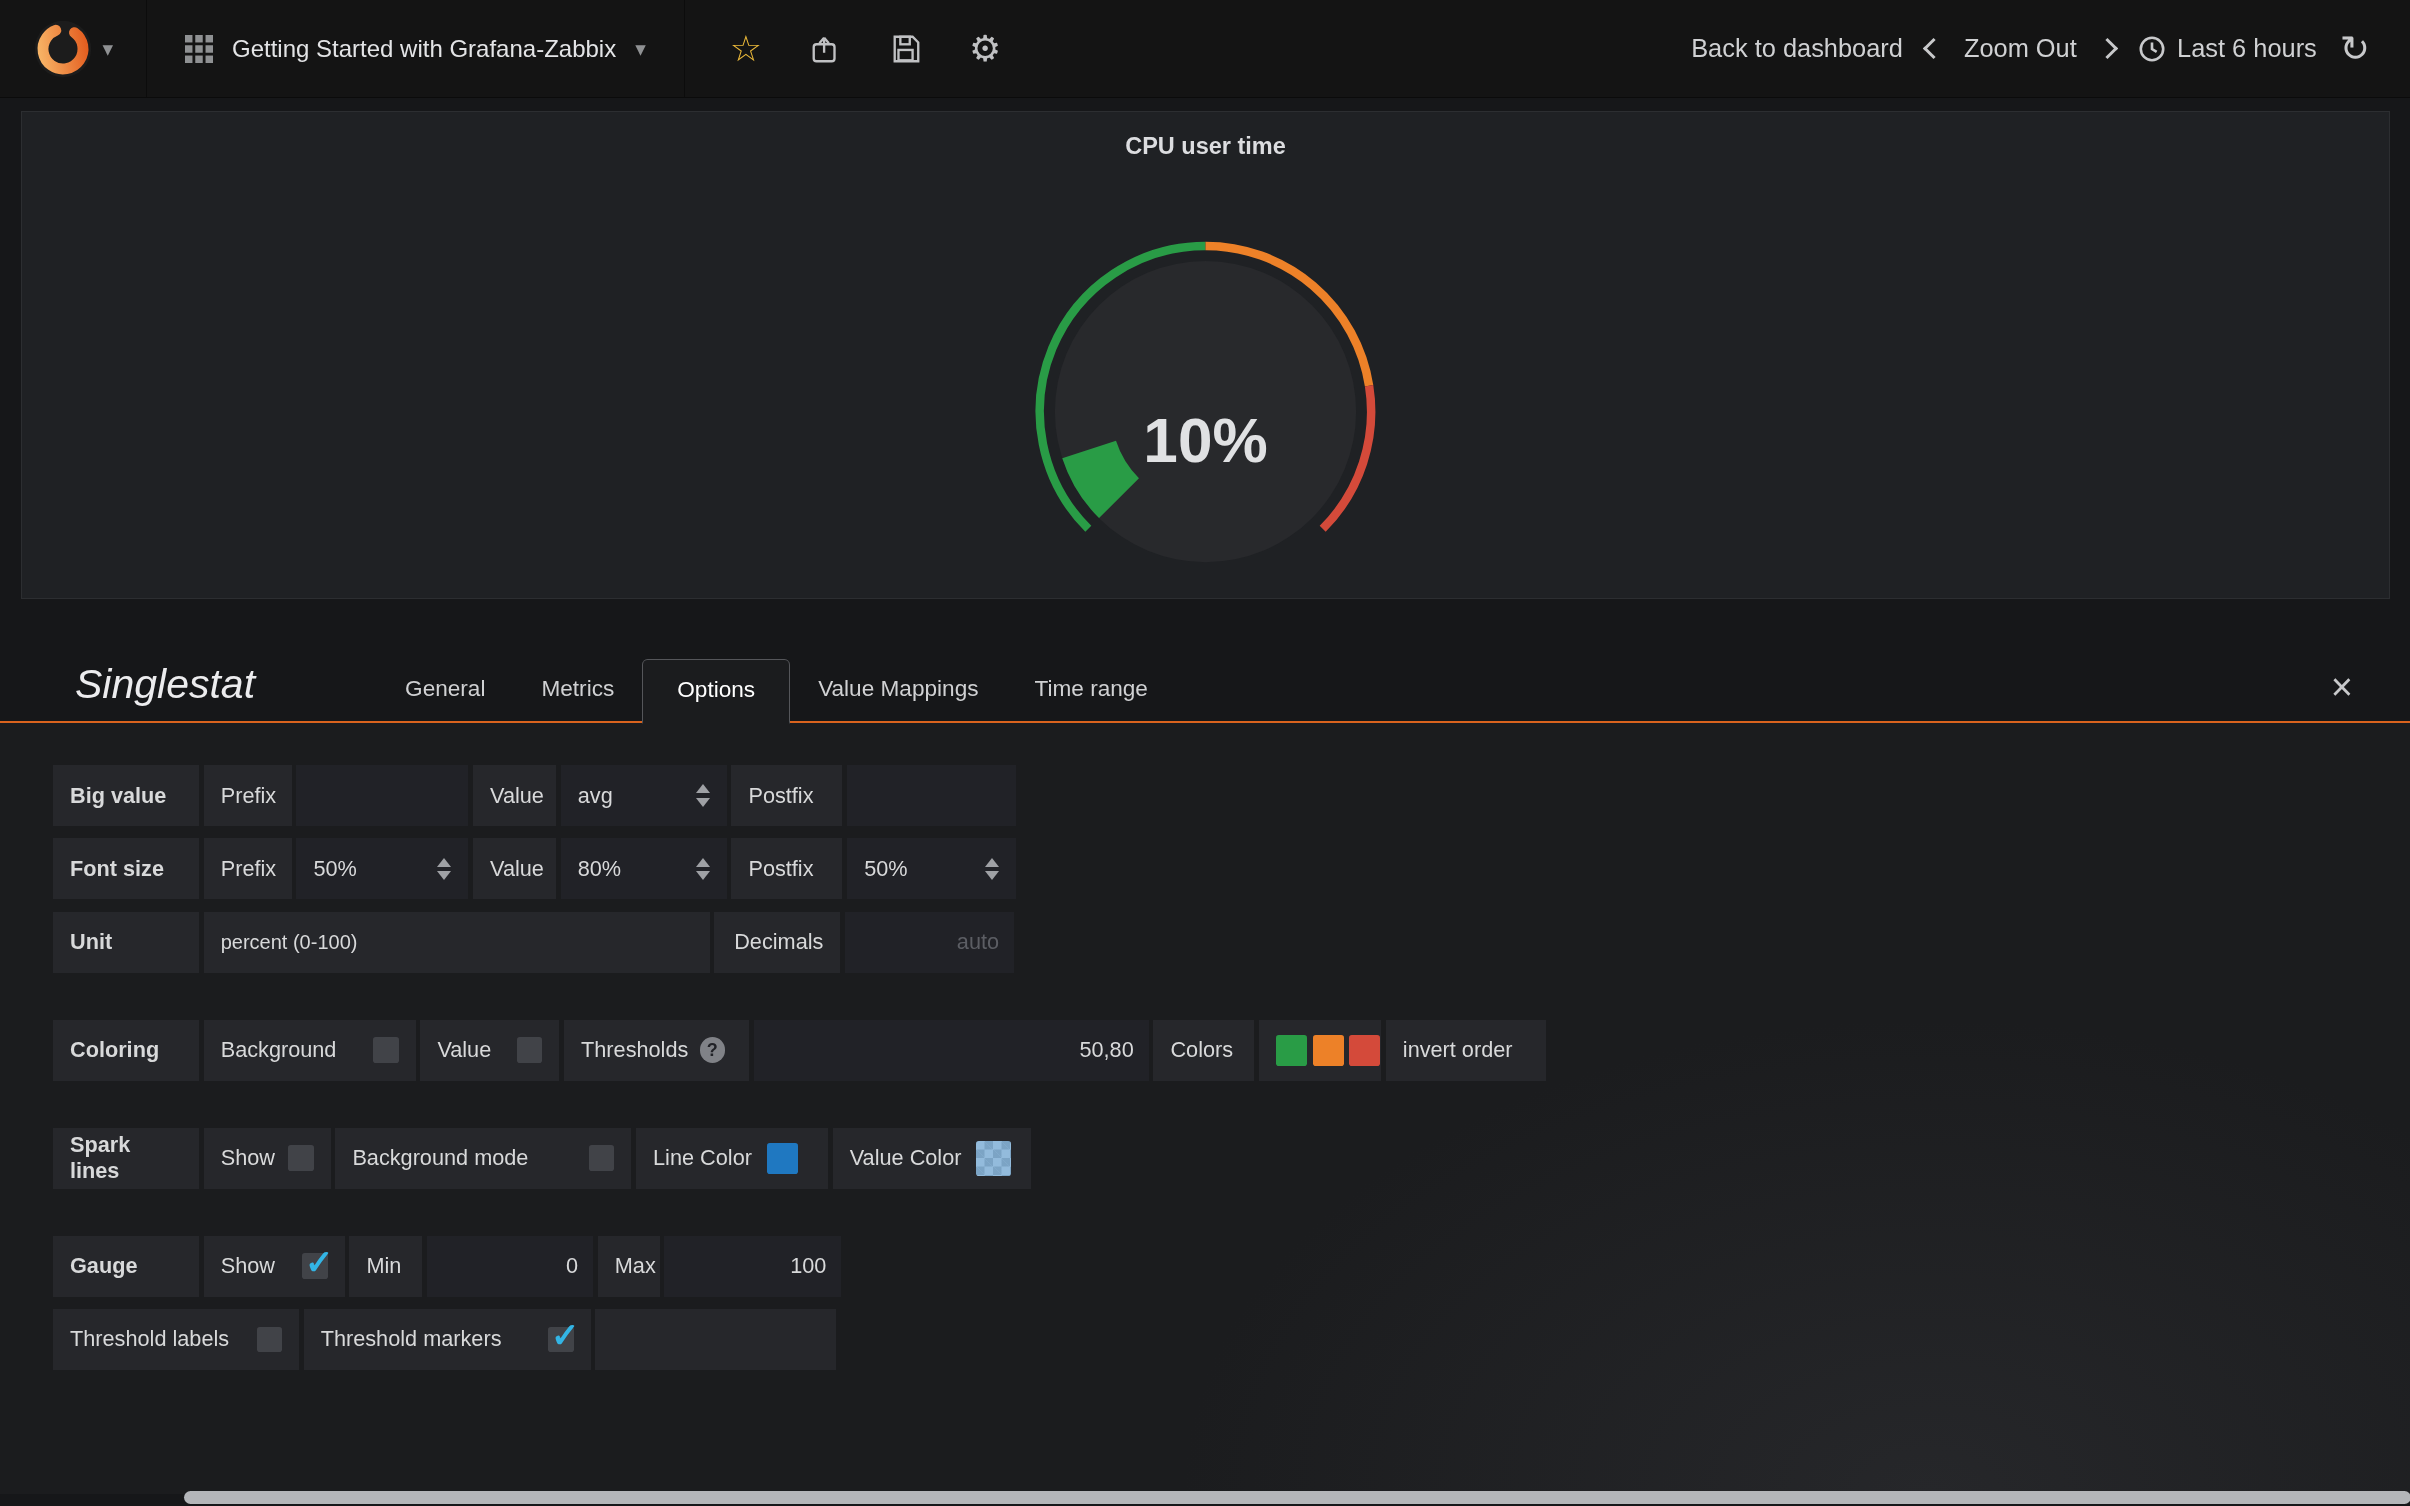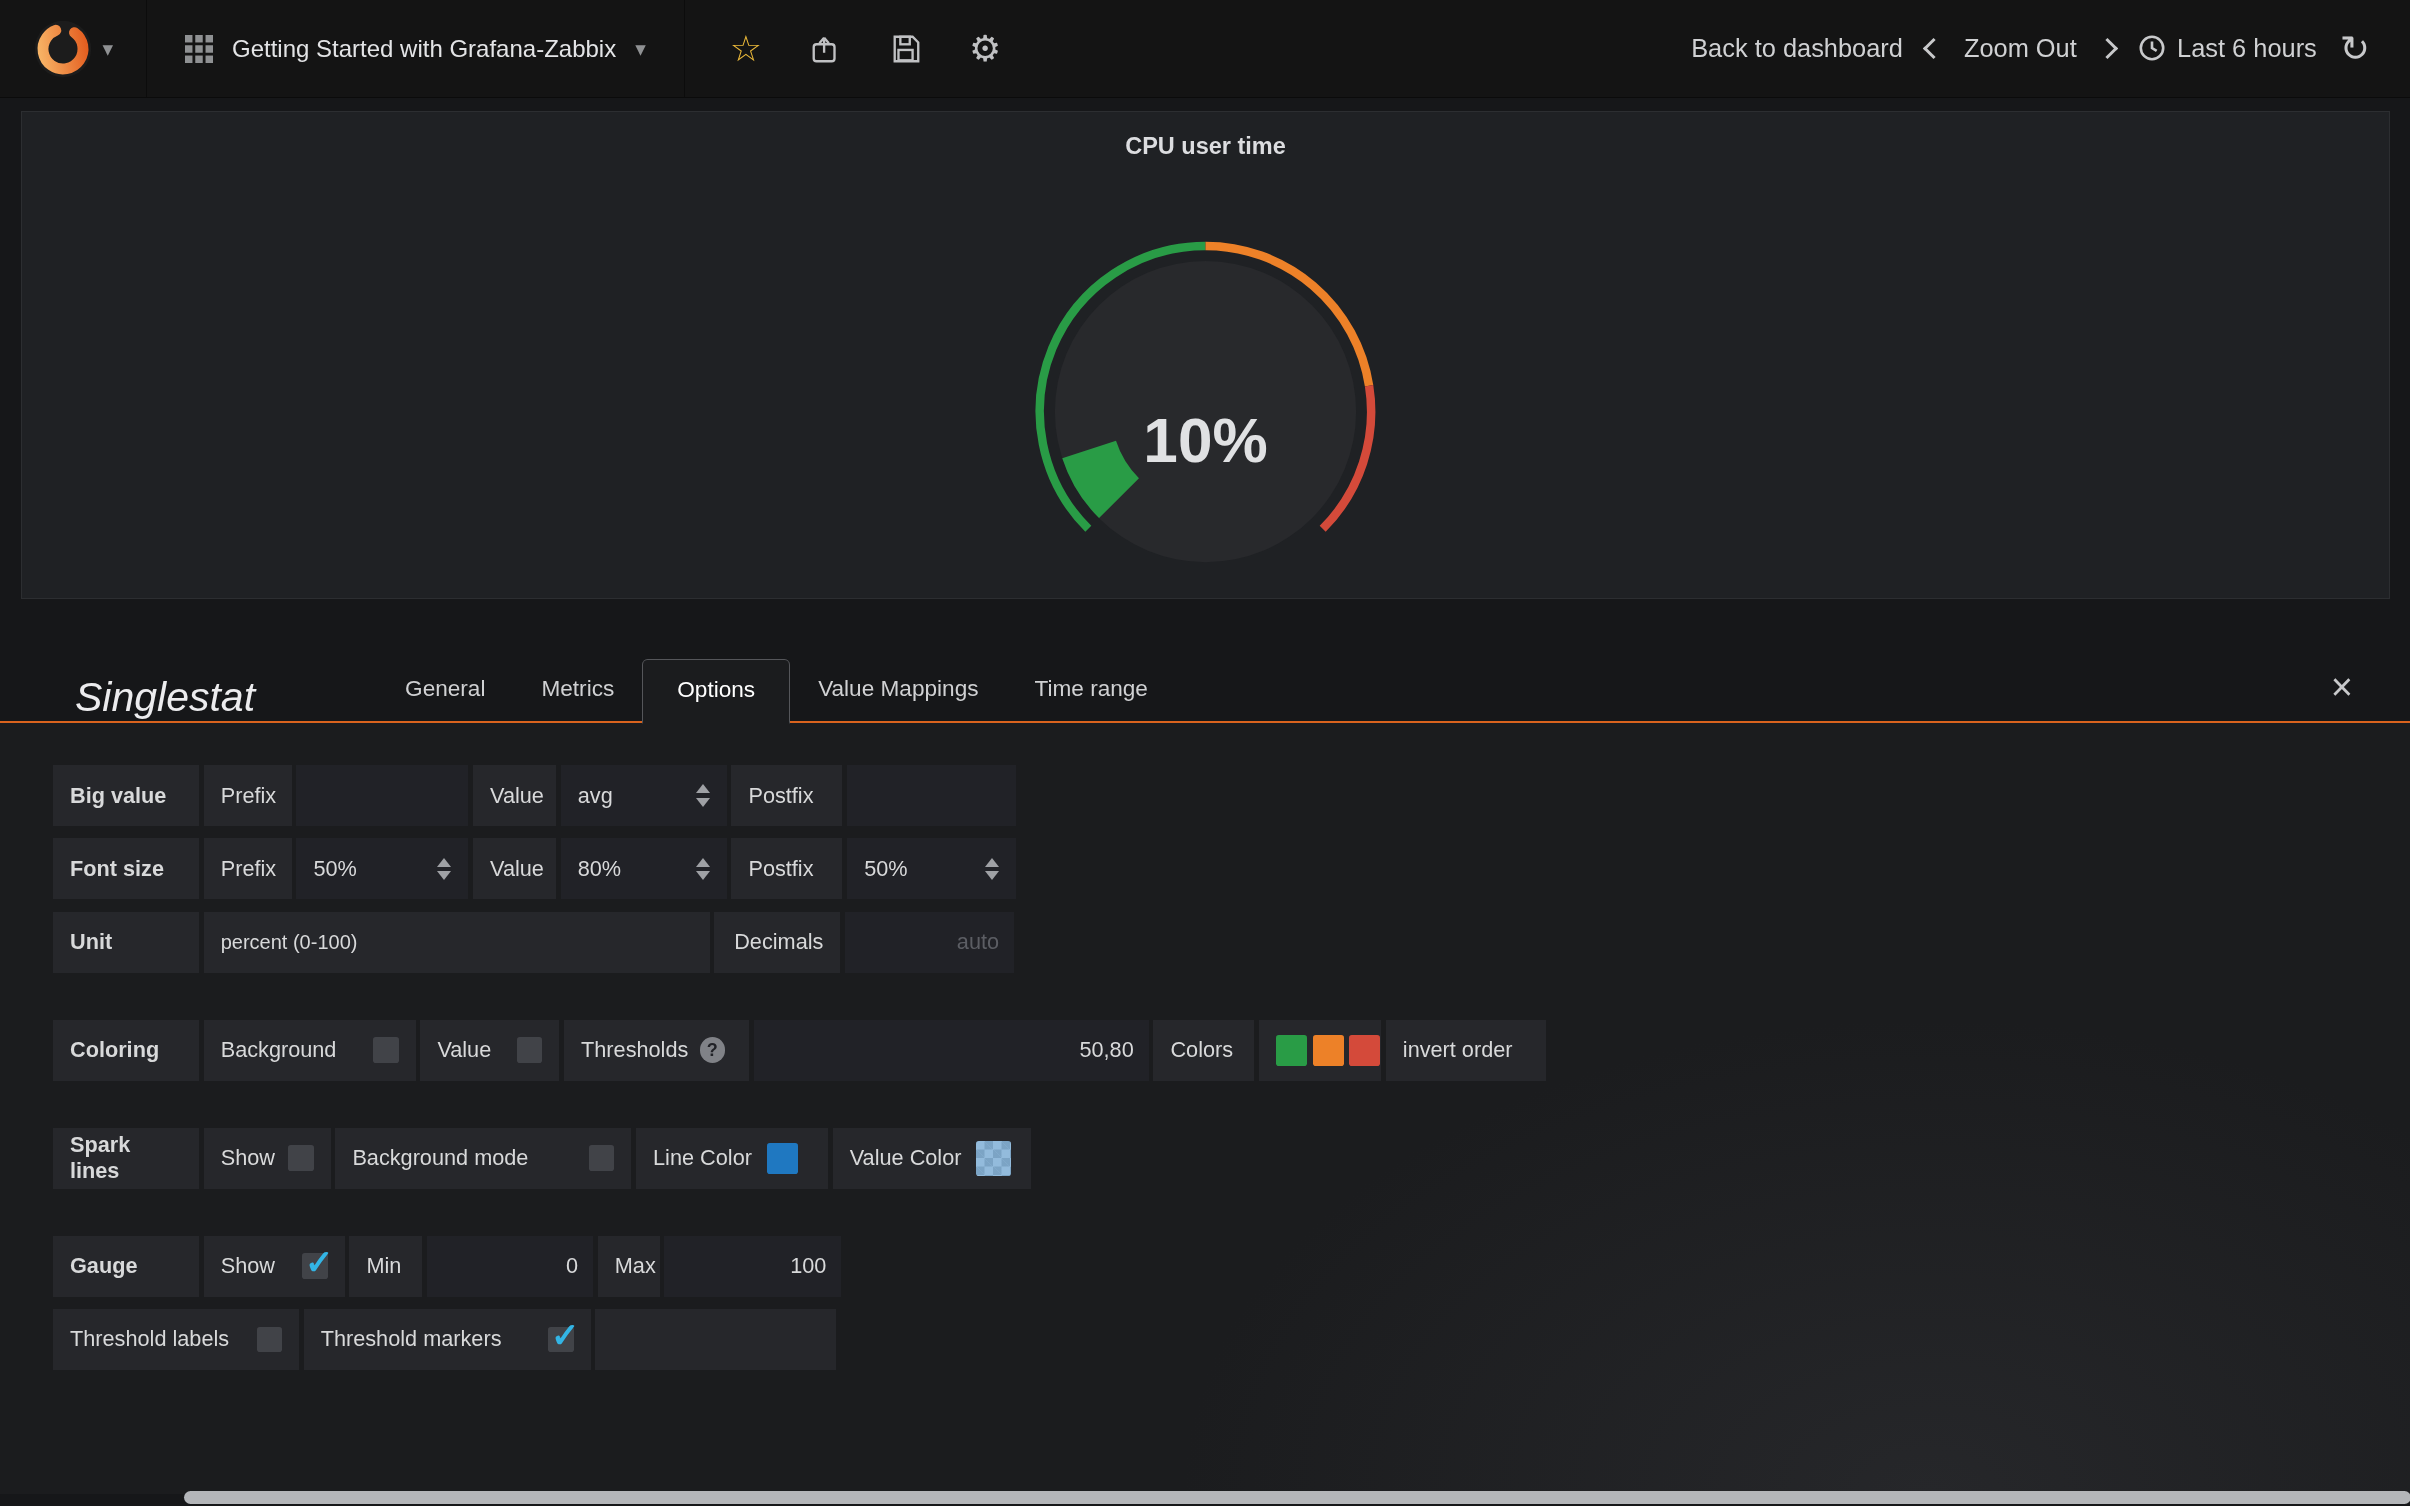--- a/index.html
+++ b/index.html
@@ -23,38 +23,38 @@
   .dash-title-block { display:flex; align-items:center; gap:19px; padding:0 38px; height:100%; border-right:0.9px solid #0c0c0c; }
   .dash-title { color:#e3e4e6; font-size:24px; }
   .nav-icons { display:flex; align-items:center; gap:47px; padding:0 45px; height:100%; }
   .icon-btn { display:flex; align-items:center; justify-content:center; }
   .star-glyph { color:#eab839; font-size:36px; line-height:1; }
   .gear-glyph { color:#c0c1c3; font-size:36px; line-height:1; }
   .nav-right { margin-left:auto; display:flex; align-items:center; gap:23px; padding-right:41px; font-size:25.4px; color:#d0d1d3; }
   .chev { width:15px; height:15px; display:inline-block; }
   .chev.left  { border-left:3.8px solid #c8c9cb; border-bottom:3.8px solid #c8c9cb; transform:rotate(45deg); }
   .chev.right { border-right:3.8px solid #c8c9cb; border-bottom:3.8px solid #c8c9cb; transform:rotate(-45deg); }
-  .time-btn { display:flex; gap:11.3px; }
+  .time-btn { display:flex; align-items:center; gap:11.3px; }
   .refresh-glyph { color:#c8c9cb; font-size:36px; line-height:1; }
 
   
   .panel {
     position:absolute; top:111px; left:21px; width:2369px; height:488px;
     background:#1f2124; border:0.9px solid #2c2e31; overflow:hidden;
   }
   .panel-title { text-align:center; padding-top:21px; font-size:23.5px; font-weight:bold; color:#dcdde0; }
   .gauge-svg { display:block; margin:1.9px auto 0; }
 
   
   .editor { position:absolute; top:659px; left:0; right:0; bottom:0; }
   .editor-header {
     display:flex; align-items:flex-end;
     border-bottom:2.8px solid #d9631e; padding-left:75px;
   }
-  .panel-type { font-size:41px; font-style:italic; color:#ececee; padding-right:122px; }
+  .panel-type { font-size:41px; font-style:italic; color:#ececee; padding-bottom:13px; padding-right:122px; }
   .tabs { display:flex; align-items:flex-end; }
   .tab { padding:17px 28px 19px; font-size:22.6px; color:#d0d1d3; }
   .tab.active {
     background:#1b1c1e; color:#ffffff;
     border:0.9px solid #55565a; border-bottom:2.8px solid #1b1c1e;
     border-radius:5.6px 5.6px 0 0; margin-bottom:-2.8px; padding:17px 34px 19px;
   }
   .close-x { margin-left:auto; padding:0 58px 15px 0; color:#c8c9cb; font-size:38px; line-height:1; }
   .editor-body {
     height:calc(100% - 77px);

